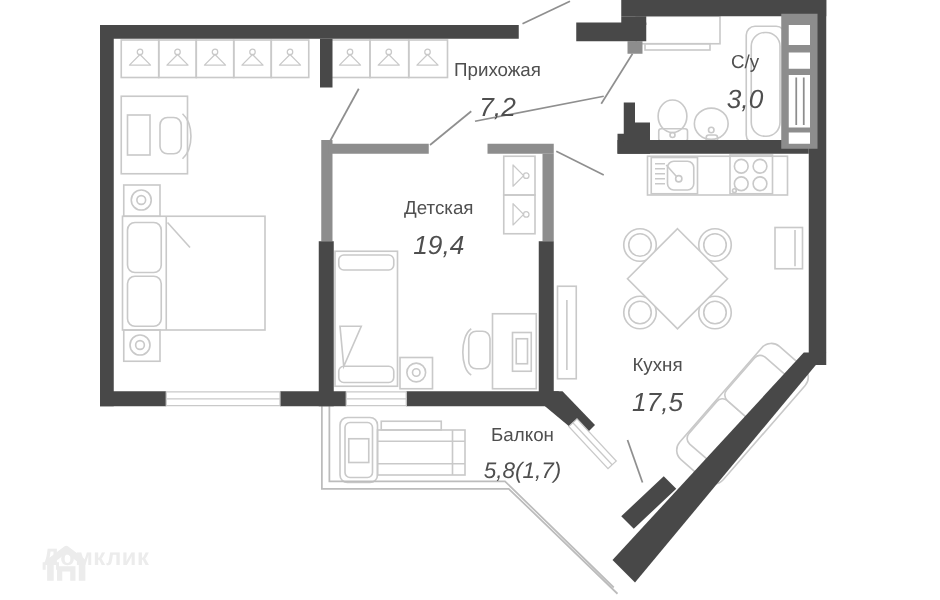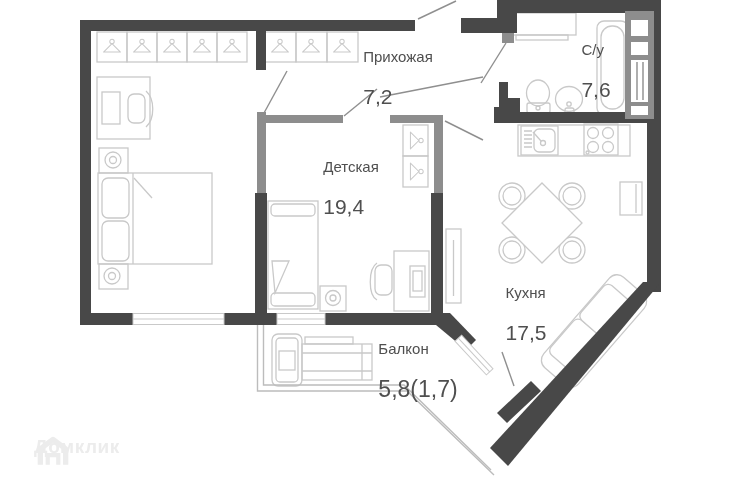--- a/index.html
+++ b/index.html
@@ -12,24 +12,24 @@
   .plan svg{position:absolute;left:0;top:0;}
   .wall{fill:var(--wall);}
   .part{fill:var(--part);}
   .furn{stroke:var(--furn);fill:none;stroke-width:1.3;}
   .furn-white{stroke:var(--furn);fill:#fff;stroke-width:1.3;}
   .door{stroke:var(--line);stroke-width:1.4;fill:none;}
   .thin{stroke:var(--thin);fill:none;stroke-width:1.4;}
   .win{fill:#fff;stroke:var(--furn);stroke-width:1;}
   .winline{stroke:var(--furn);stroke-width:1;fill:none;}
   .slot{fill:#fff;}
-  .room-label{position:absolute;transform:translateX(-50%);
+  .room-label{position:absolute;transform:translateX(-50%);text-align:center;
               color:var(--text);white-space:nowrap;}
   .room-name{display:block;font-size:15px;line-height:1.15;}
-  .room-area{display:block;font-size:21px;line-height:1.1;margin-top:20px;}
+  .room-area{display:block;font-size:21px;line-height:1.1;margin-top:10px;font-style:italic;}
   .watermark{position:absolute;left:34px;top:436px;display:flex;align-items:center;
              gap:7px;color:var(--wm);}
   .watermark-text{font-size:19px;font-weight:bold;letter-spacing:.5px;}
 </style>
 </head>
 <body>
 
 <div class="plan">
 
 <svg width="752" height="480" viewBox="0 0 752 480">
@@ -268,29 +268,29 @@
 <div class="room-label" style="left:398px;top:48px">
   <span class="room-name">Прихожая</span>
   <span class="room-area">7,2</span>
 </div>
 <div class="room-label" style="left:351px;top:158px">
   <span class="room-name">Детская</span>
   <span class="room-area">19,4</span>
 </div>
 <div class="room-label" style="left:596px;top:41px">
   <span class="room-name">С/у</span>
-  <span class="room-area">7,6</span>
+  <span class="room-area">3,0</span>
 </div>
 <div class="room-label" style="left:526px;top:284px">
   <span class="room-name">Кухня</span>
   <span class="room-area">17,5</span>
 </div>
 <div class="room-label" style="left:418px;top:340px">
   <span class="room-name">Балкон</span>
-  <span class="room-area" style="font-size:23px">5,8(1,7)</span>
+  <span class="room-area" style="font-size:18px">5,8(1,7)</span>
 </div>
 
 <div class="watermark">
   <svg width="38" height="32" viewBox="0 0 36 30">
     <path d="M6,27 V12 L18,3 L30,12 V27" stroke="var(--wm)" stroke-width="5" fill="none" stroke-linejoin="round"></path>
     <path d="M13,27 V18 H23 V27" stroke="var(--wm)" stroke-width="4" fill="none"></path>
   </svg>
   <span class="watermark-text">Домклик</span>
 </div>
 

